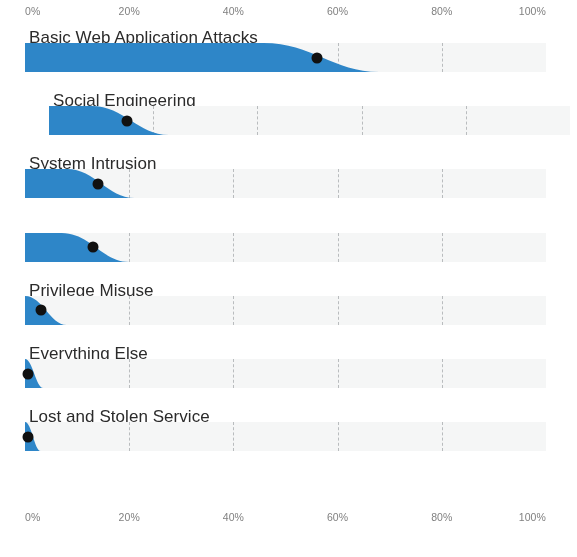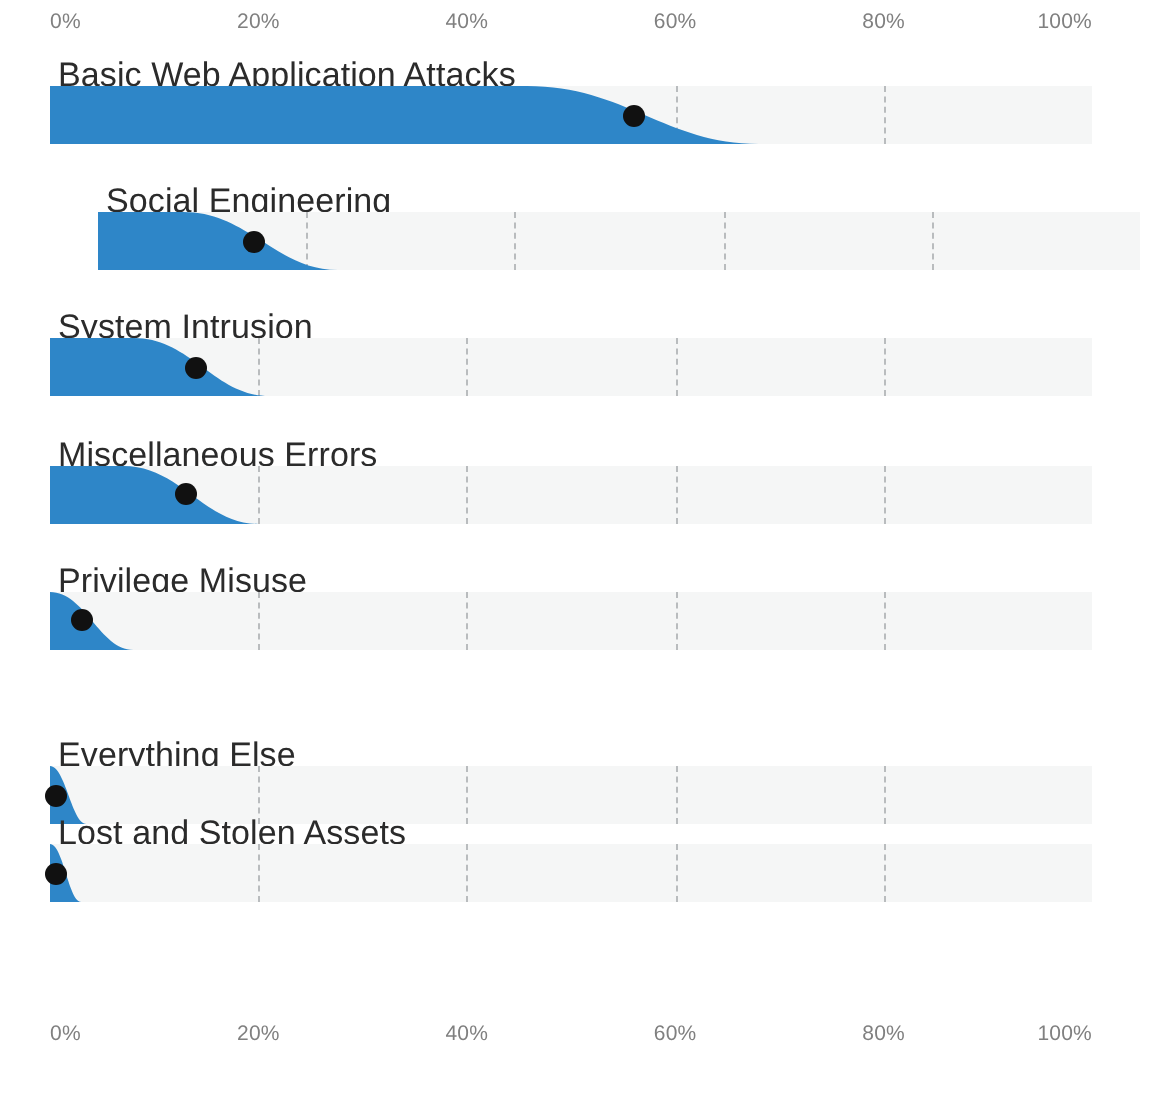--- a/index.html
+++ b/index.html
@@ -153,21 +153,20 @@
             <div class="gridline" style="left: 312.6px; border-left-color: rgb(185, 188, 190);"></div>
             <div class="gridline" style="left: 416.8px; border-left-color: rgb(185, 188, 190);"></div>
           </div>
         </div>
         <svg class="plot-svg" width="521" height="29" viewBox="0 0 521 29" preserveAspectRatio="none">
           <path d="M 0 0 L 41.94 0 C 70.28 0, 82.42 29, 109.41 29 L 0 29 Z" fill="#2E86C8"></path>
         </svg>
         <div class="dot" style="left: 97.94px; top: 29.5px; background: rgb(17, 17, 17);"></div>
       </div>
       <div class="row" style="top: 217.6px; height: 44px;">
-        <div class="row-label">Miscellaneous Errors</div>
         <div class="track" style="width: 521px; background: rgb(245, 246, 246);">
           <div class="gridlines">
             <div class="gridline" style="left: 104.2px; border-left-color: rgb(185, 188, 190);"></div>
             <div class="gridline" style="left: 208.4px; border-left-color: rgb(185, 188, 190);"></div>
             <div class="gridline" style="left: 312.6px; border-left-color: rgb(185, 188, 190);"></div>
             <div class="gridline" style="left: 416.8px; border-left-color: rgb(185, 188, 190);"></div>
           </div>
         </div>
         <svg class="plot-svg" width="521" height="29" viewBox="0 0 521 29" preserveAspectRatio="none">
           <path d="M 0 0 L 36.73 0 C 65.07 0, 77.21 29, 104.20 29 L 0 29 Z" fill="#2E86C8"></path>
@@ -182,37 +181,37 @@
             <div class="gridline" style="left: 208.4px; border-left-color: rgb(185, 188, 190);"></div>
             <div class="gridline" style="left: 312.6px; border-left-color: rgb(185, 188, 190);"></div>
             <div class="gridline" style="left: 416.8px; border-left-color: rgb(185, 188, 190);"></div>
           </div>
         </div>
         <svg class="plot-svg" width="521" height="29" viewBox="0 0 521 29" preserveAspectRatio="none">
           <path d="M 0 0 L 0.00 0 C 17.51 0, 25.01 29, 41.68 29 L 0 29 Z" fill="#2E86C8"></path>
         </svg>
         <div class="dot" style="left: 40.63px; top: 29.5px; background: rgb(17, 17, 17);"></div>
       </div>
-      <div class="row" style="top: 344px; height: 44px; margin-top: 24px;">
+      <div class="row" style="top: 344px; height: 44px;">
         <div class="row-label">Everything Else</div>
         <div class="track" style="width: 521px; background: rgb(245, 246, 246);">
           <div class="gridlines">
             <div class="gridline" style="left: 104.2px; border-left-color: rgb(185, 188, 190);"></div>
             <div class="gridline" style="left: 208.4px; border-left-color: rgb(185, 188, 190);"></div>
             <div class="gridline" style="left: 312.6px; border-left-color: rgb(185, 188, 190);"></div>
             <div class="gridline" style="left: 416.8px; border-left-color: rgb(185, 188, 190);"></div>
           </div>
         </div>
         <svg class="plot-svg" width="521" height="29" viewBox="0 0 521 29" preserveAspectRatio="none">
           <path d="M 0 0 L 0.00 0 C 7.66 0, 10.94 29, 18.24 29 L 0 29 Z" fill="#2E86C8"></path>
         </svg>
         <div class="dot" style="left: 28.126px; top: 29.5px; background: rgb(17, 17, 17);"></div>
       </div>
       <div class="row" style="top: 407.2px; height: 44px;">
-        <div class="row-label">Lost and Stolen Assets</div>
+        <div class="row-label">Lost and Stolen Service</div>
         <div class="track" style="width: 521px; background: rgb(245, 246, 246);">
           <div class="gridlines">
             <div class="gridline" style="left: 104.2px; border-left-color: rgb(185, 188, 190);"></div>
             <div class="gridline" style="left: 208.4px; border-left-color: rgb(185, 188, 190);"></div>
             <div class="gridline" style="left: 312.6px; border-left-color: rgb(185, 188, 190);"></div>
             <div class="gridline" style="left: 416.8px; border-left-color: rgb(185, 188, 190);"></div>
           </div>
         </div>
         <svg class="plot-svg" width="521" height="29" viewBox="0 0 521 29" preserveAspectRatio="none">
           <path d="M 0 0 L 0.00 0 C 6.56 0, 9.38 29, 15.63 29 L 0 29 Z" fill="#2E86C8"></path>

